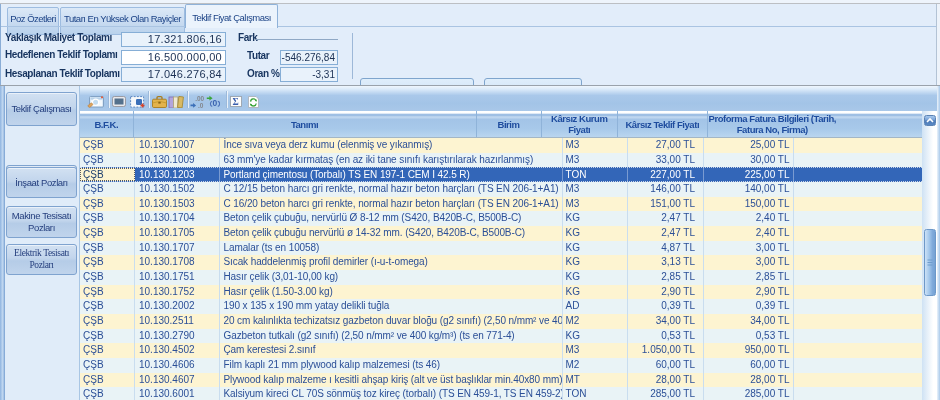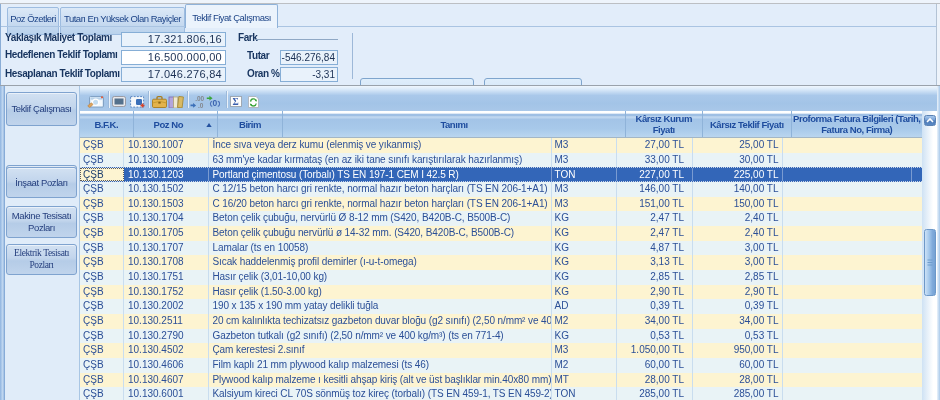--- a/index.html
+++ b/index.html
@@ -49,21 +49,21 @@
 #tleftline { left:79px; top:111px; width:1px; height:289px; background:#a9c6e4; }
 
 
 #rows { left:80px; top:138px; width:842px; height:262px; overflow:hidden; }
 .row { display:flex; height:14.67px; font-size:10px; color:#2b4f97; line-height:14.6px; white-space:nowrap; }
 .row.y { background:#fdf4d1; }
 .row.b { background:#e9f3f6; }
 .row.sel { background:#3366b8; color:#ffffff; border-top:1px dotted rgba(230,234,240,.85); border-bottom:1px dotted rgba(230,234,240,.85); height:14.67px; }
 .c { overflow:hidden; border-right:1px solid #c9ddef; padding-left:3px; flex:none; }
 .row.sel .c { border-right:1px solid rgba(255,255,255,.35); }
-.c0 { width:44px; }
+.c0 { width:55px; }
 .c1 { width:84.5px; padding-left:4px; }
 .c2 { width:343px; padding-left:4px; letter-spacing:-0.1px; }
 .c3 { width:65px; }
 .c4 { width:76.5px; text-align:right; padding-right:8px; padding-left:0; }
 .c5 { width:89.5px; text-align:right; padding-right:3px; padding-left:0; }
 .c6 { width:129.5px; border-right:none; }
 .row.sel .c0 { background:#fdf4d1; color:#1c3e6e; outline:1px dotted #5a5a5a; outline-offset:-1px; }
 
 
 #sctrack { left:922px; top:111px; width:15px; height:289px; background:linear-gradient(90deg,#cfe2f4 0%,#ffffff 75%); }
@@ -165,27 +165,22 @@
 </svg>
 <svg class="ticon" style="left:247.5px; top:95.5px;" width="11" height="12" viewBox="0 0 11 12">
   <path d="M0.5 0.5 h7.5 l2.5 2.5 v8.5 h-10z" fill="#ffffff" stroke="#a8adb5" stroke-width="0.8"></path>
   <path d="M2.6 5.6 a2.8 2.8 0 0 1 5.4 -0.9 M8.2 7.5 a2.8 2.8 0 0 1 -5.4 0.7" fill="none" stroke="#39a339" stroke-width="1.3"></path>
   <path d="M8.4 3.2 l0.6 2.2 -2.2 -0.5z" fill="#39a339"></path>
   <path d="M2.4 9.8 l-0.5 -2.2 2.2 0.6z" fill="#39a339"></path>
 </svg>
 
 <div class="abs" id="thead">
   <div class="hc" style="width:53.5px;">B.F.K.</div>
-  <div class="hc" style="width:84.5px; padding-right:14px;">Poz No
-    <svg style="position:absolute; right:5px; top:11.5px;" width="6" height="4.5" viewBox="0 0 6 4.5">
-        <path d="M3 0 L6 4.5 H0z" fill="#24519f"></path>
-      </svg>
-  </div>
+  <div class="hc" style="width:343px;">Tanımı</div>
   <div class="hc" style="width:65px;">Birim</div>
-  <div class="hc" style="width:343px;">Tanımı</div>
   <div class="hc" style="width:76.5px;">Kârsız Kurum<br>Fiyatı</div>
   <div class="hc" style="width:89.5px;">Kârsız Teklif Fiyatı</div>
   <div class="hc" style="width:129.5px; border-right:none;">Proforma Fatura Bilgileri (Tarih,<br>Fatura No, Firma)</div>
 </div>
 <div class="abs" id="tleftline"></div>
 
 <div class="abs" id="rows">
   <div class="row y">
       <div class="c c0">ÇŞB</div>
       <div class="c c1">10.130.1007</div>

